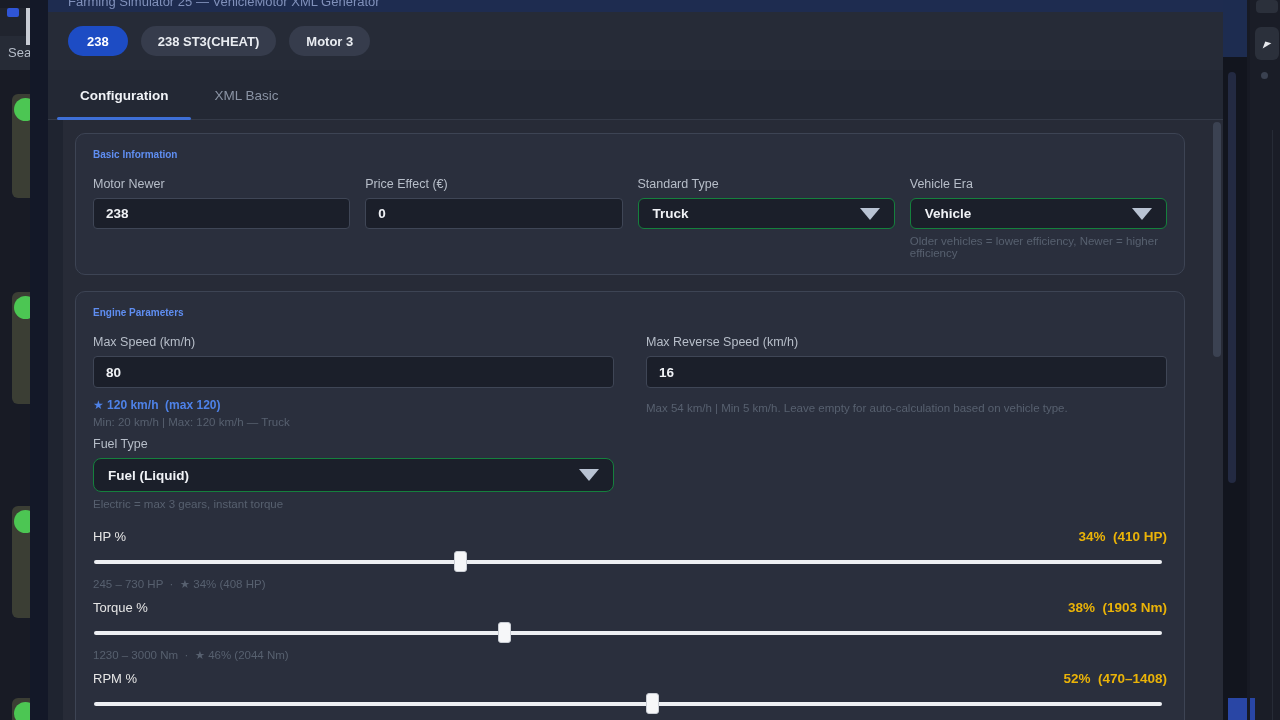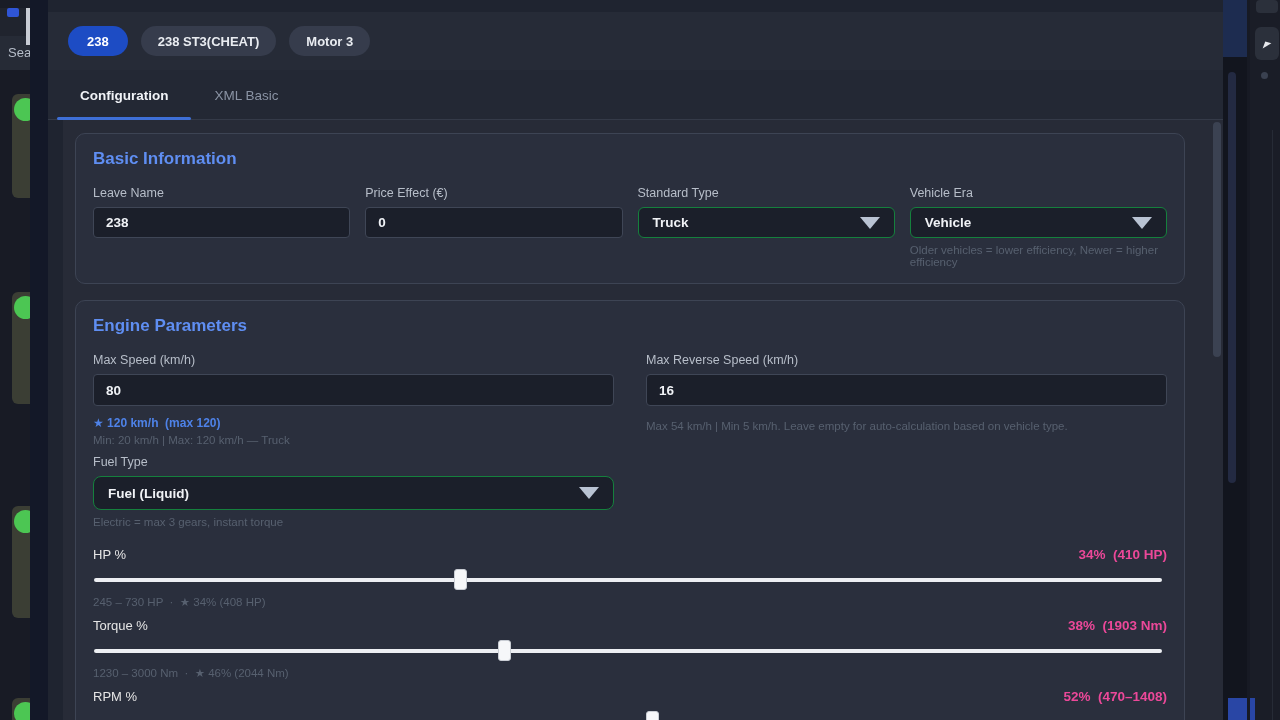--- a/index.html
+++ b/index.html
@@ -35,21 +35,21 @@
     border-bottom:1px solid #343a48; display:flex; padding-left:9px; }
   .tab { position:relative; height:50px; display:flex; align-items:center; padding:0 23px;
     font-size:13.5px; color:#8a93a4; cursor:pointer;text-align:center; }
   .tab.active { color:#f1f3f7; font-weight:bold; }
   .tab.active .underline { position:absolute; left:0; right:0; bottom:0; height:3px; background:#3e6fd6; border-radius:2px; }
 
   .content { position:absolute; left:15px; top:120px; width:1160px; bottom:0; background:#272b37; overflow:hidden; }
   .card { margin-left:12px; width:1110px; background:#2a2f3d; border:1px solid #3d4454; border-radius:10px; padding:15px 17px; }
   .card.first { margin-top:13px; }
   .card.second { margin-top:16px; height:620px; }
-  .section-title { font-size:17px; font-weight:bold; color:#5f8ef2; }
+  .section-title { font-size:10px; font-weight:bold; color:#5f8ef2; }
 
   .grid4 { margin-top:17px; display:grid; grid-template-columns:repeat(4,1fr); gap:15px; }
   .grid2 { margin-top:17px; display:grid; grid-template-columns:1fr 1fr; gap:32px; align-items:start; }
   .flabel { display:block; font-size:12.5px; color:#b7bec9; margin-bottom:7px; }
   .tinput { display:block; width:100%; height:31px; background:#1b1f2a; border:1px solid #3f4656;
     border-radius:4px; color:#f0f2f6; font-family:inherit; font-size:13.5px; font-weight:600; padding:0 12px; outline:none; }
   .select { height:31px; background:#1b1f2a; border:1px solid #15803d; border-radius:6px;
     display:flex; align-items:center; justify-content:space-between; padding:0 14px; cursor:pointer; }
   .select .sel-val { font-size:13.5px; font-weight:600; color:#f0f2f6; }
   .tri { width:0; height:0; border-left:10px solid transparent; border-right:10px solid transparent; border-top:12px solid #b9c3d3; }
@@ -60,21 +60,21 @@
   .sub-hint { margin-top:4px; }
   .rev-hint { margin-top:14px; }
   .fuel-label { margin-top:9px; }
   .fuel-select { margin-top:6px; height:34px; border-radius:8px; }
   .fuel-hint { margin-top:6px; }
 
   .sliders { margin-top:19px; }
   .slider-row { margin-bottom:9px; }
   .sl-head { display:flex; justify-content:space-between; align-items:baseline; }
   .sl-label { font-size:13px; color:#e5e5e5; }
-  .sl-value { font-size:13.5px; font-weight:bold; color:#ec4899; white-space:pre; }
+  .sl-value { font-size:13.5px; font-weight:bold; color:#eab308; white-space:pre; }
   .sl-wrap { position:relative; margin-top:7px; height:22px; cursor:pointer; }
   .sl-track { position:absolute; left:1px; right:5px; top:9px; height:4px; background:#edeff3; border-radius:2px; }
   .sl-thumb { position:absolute; top:0; width:13px; height:21px; background:#f6f7f9; border:1px solid #c9cdd4; border-radius:3px; }
   .sl-hint { margin-top:4px; font-size:11.5px; color:#57606f; white-space:pre; }
 
   .inner-scrollthumb { position:absolute; right:2px; top:2px; width:8px; height:235px; background:#3b4252; border-radius:4px; }
 
   
   .right-rail { position:absolute; left:1175px; top:0; width:27px; height:720px; background:#171a24; }
   .rail-track { position:absolute; left:0; top:57px; width:24px; bottom:0; background:#12151e; }
@@ -114,20 +114,23 @@
     <div class="bg-card" style="top:690px;height:40px">
       <span class="dot"></span>
     </div>
     <div class="bg-sliver"></div>
   </div>
 
   <div class="overlay-strip"></div>
 
   <div class="dialog">
 
+    <div class="dlg-header">
+      <div class="dlg-title">Farming Simulator 25 — VehicleMotor XML Generator</div>
+    </div>
 
     <div class="pills-row">
       <button class="pill active">238</button>
       <button class="pill">238 ST3(CHEAT)</button>
       <button class="pill">Motor 3</button>
     </div>
 
     <div class="tabbar">
       <div class="tab active">
         <span>Configuration</span>
@@ -137,21 +140,21 @@
         <span>XML Basic</span>
       </div>
     </div>
 
     <div class="content">
 
       <section class="card first">
         <h3 class="section-title">Basic Information</h3>
         <div class="grid4">
           <div>
-            <label class="flabel">Leave Name</label>
+            <label class="flabel">Motor Newer</label>
             <input class="tinput" readonly="" value="238" style="">
           </div>
           <div>
             <label class="flabel">Price Effect (€)</label>
             <input class="tinput" readonly="" value="0" style="">
           </div>
           <div>
             <label class="flabel">Standard Type</label>
             <div class="select">
               <span class="sel-val">Truck</span>

